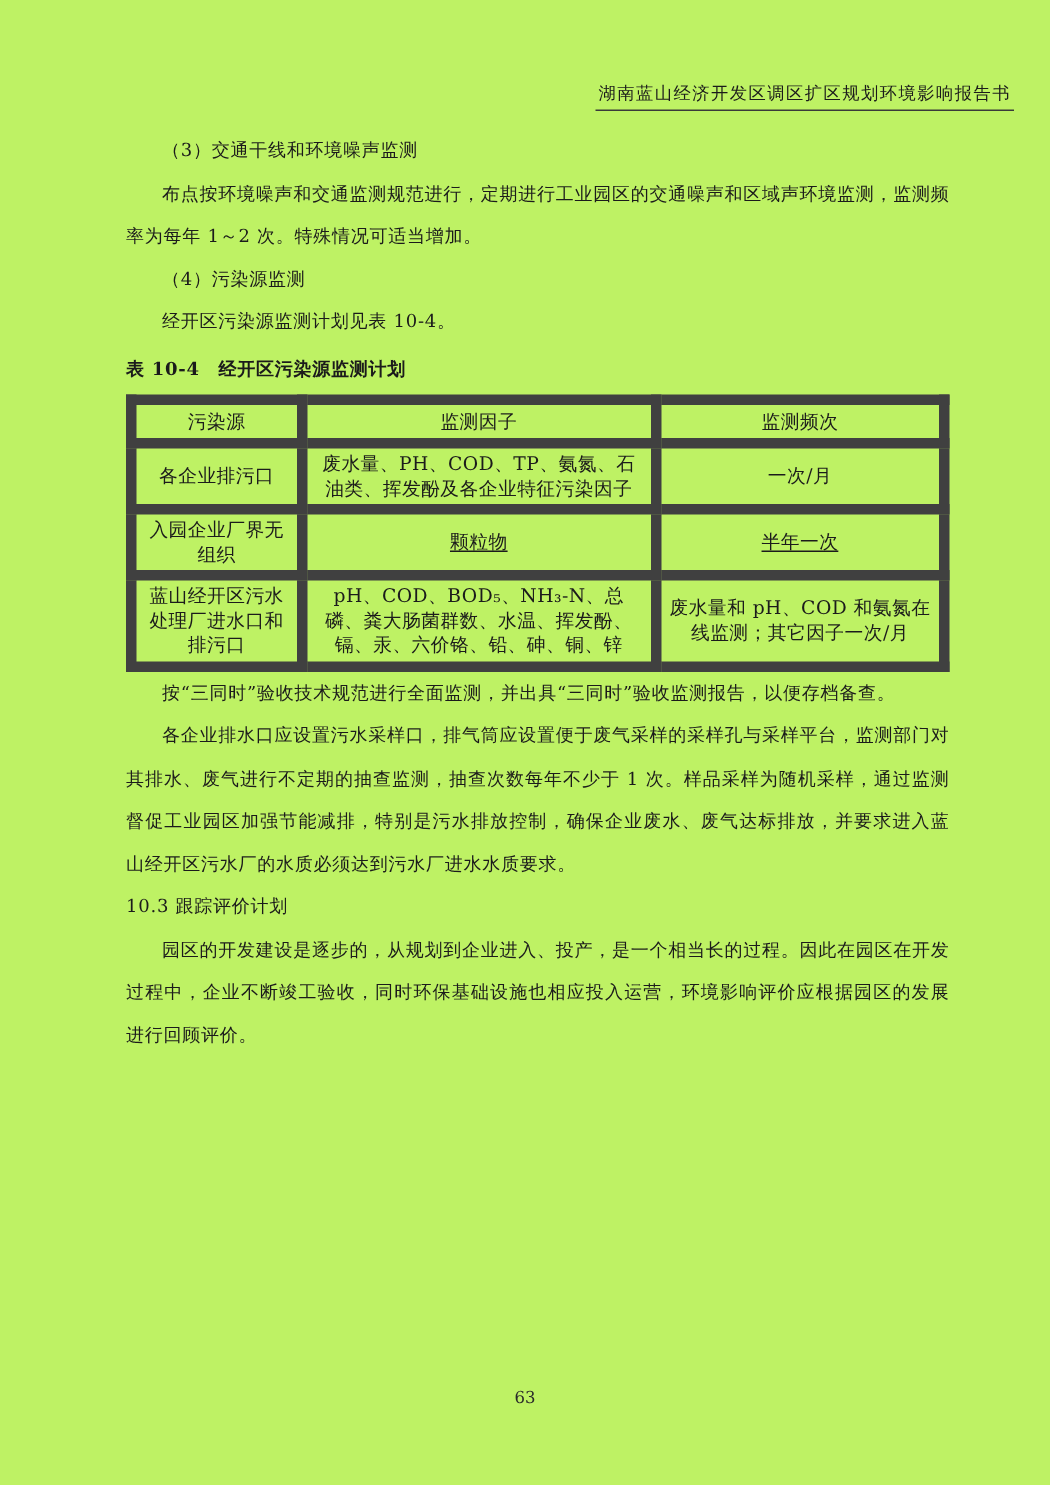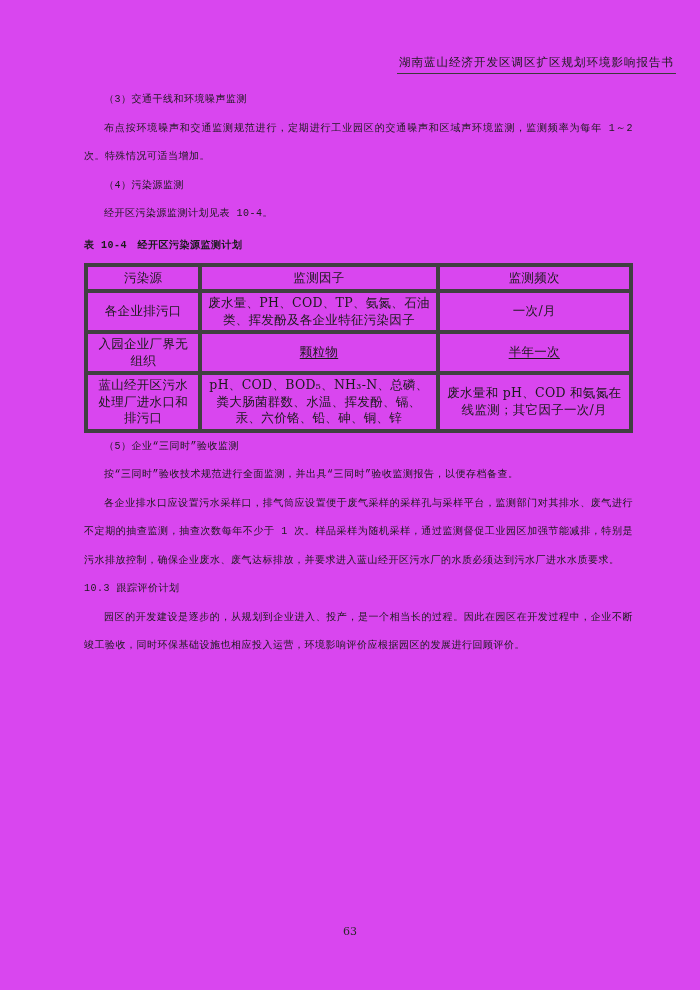--- a/index.html
+++ b/index.html
@@ -4,21 +4,21 @@
 <style>
   html, body {
     margin: 0;
     padding: 0;
     background: #ffffff;
   }
   .page {
     position: relative;
     width: 700px;
     height: 990px;
-    background: #d946ef;
+    background: #bef264;
     font-family: "DejaVu Serif", "Liberation Serif", serif;
     color: #1b1b1b;
     overflow: hidden;
   }
   
   .doc-header {
     position: absolute;
     top: 54px;
     left: 84px;
     right: 24px;
@@ -34,25 +34,24 @@
   }
   
   .content {
     position: absolute;
     top: 86px;
     left: 84px;
     width: 549px;
   }
   .content p {
     margin: 0;
-    font-size: 10px;
+    font-size: 12px;
     line-height: 28.5px;
     text-align: justify;
     letter-spacing: 0.5px;
-    font-family: Liberation Mono, monospace;
   }
   .content p.indent {
     text-indent: 2em;
   }
   .section-heading {
     font-size: 14px;
     line-height: 28.5px;
     letter-spacing: 0.5px;
   }
   .table-title {
@@ -64,21 +63,21 @@
     text-indent: 0 !important;
   }
   table.monitor-table {
     width: 100%;
     border-collapse: collapse;
     table-layout: fixed;
     border: 1.5px solid #2b2b2b;
   }
   table.monitor-table th,
   table.monitor-table td {
-    border: 4px solid #404040;
+    border: 7px solid #404040;
     font-weight: normal;
     font-size: 12.5px;
     line-height: 16.5px;
     text-align: center;
     vertical-align: middle;
     padding: 2px 5px;
     letter-spacing: 0.3px;
   }
   table.monitor-table th { height: 18px; }
   .col-source { width: 21%; }
@@ -142,21 +141,20 @@
           <td class="ul">半年一次</td>
         </tr>
         <tr>
           <td>蓝山经开区污水处理厂进水口和排污口</td>
           <td>pH、COD、BOD₅、NH₃-N、总磷、粪大肠菌群数、水温、挥发酚、镉、汞、六价铬、铅、砷、铜、锌</td>
           <td>废水量和 pH、COD 和氨氮在线监测；其它因子一次/月</td>
         </tr>
       </tbody>
     </table>
 
-    <p class="indent section-heading">（5）企业“三同时”验收监测</p>
 
     <p class="indent">按“三同时”验收技术规范进行全面监测，并出具“三同时”验收监测报告，以便存档备查。</p>
 
     <p class="indent">各企业排水口应设置污水采样口，排气筒应设置便于废气采样的采样孔与采样平台，监测部门对其排水、废气进行不定期的抽查监测，抽查次数每年不少于 1 次。样品采样为随机采样，通过监测督促工业园区加强节能减排，特别是污水排放控制，确保企业废水、废气达标排放，并要求进入蓝山经开区污水厂的水质必须达到污水厂进水水质要求。</p>
 
     <p class="section-heading">10.3 跟踪评价计划</p>
 
     <p class="indent">园区的开发建设是逐步的，从规划到企业进入、投产，是一个相当长的过程。因此在园区在开发过程中，企业不断竣工验收，同时环保基础设施也相应投入运营，环境影响评价应根据园区的发展进行回顾评价。</p>
 
 

